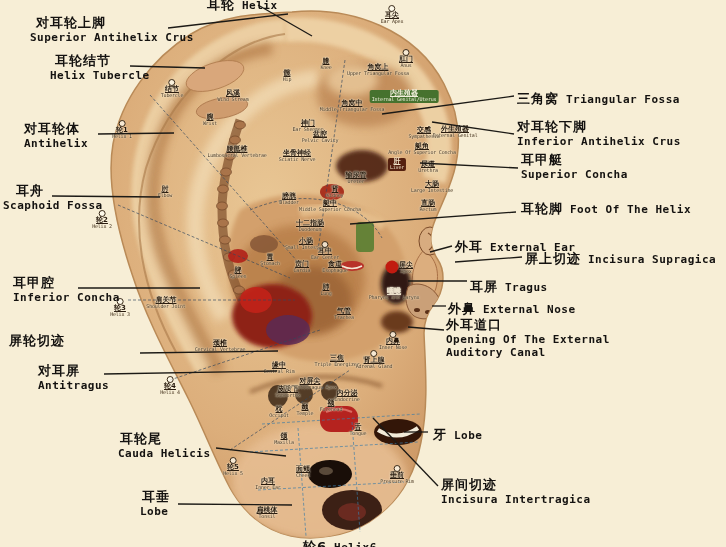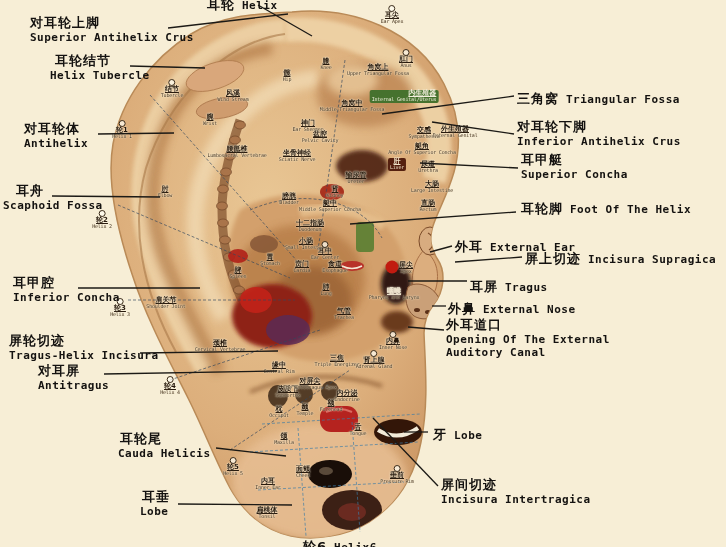--- a/index.html
+++ b/index.html
@@ -180,42 +180,41 @@
       <line x1="455" y1="262" x2="522" y2="257" class="callout-line"></line>
       <line x1="408" y1="281" x2="467" y2="281" class="callout-line"></line>
       <line x1="432" y1="306" x2="446" y2="306" class="callout-line"></line>
       <line x1="408" y1="327" x2="444" y2="330" class="callout-line"></line>
       <line x1="404" y1="432" x2="428" y2="432" class="callout-line"></line>
       <line x1="373" y1="418" x2="438" y2="486" class="callout-line"></line>
     </svg>
 
 <div class="callout inline" style="left: 207px; top: -6px;"><span class="zh">耳轮</span><span class="en">Helix</span></div>
     <div class="callout" style="left: 30px; top: 16px;">
-      <span class="zh" style="margin-left: 0;">对耳轮上脚</span>
+      <span class="zh" style="margin-left: 6px;">对耳轮上脚</span>
       <span class="en">Superior Antihelix Crus</span>
     </div>
     <div class="callout" style="left: 50px; top: 54px;">
       <span class="zh" style="margin-left: 5px;">耳轮结节</span>
       <span class="en">Helix Tubercle</span>
     </div>
     <div class="callout" style="left: 24px; top: 122px;">
       <span class="zh">对耳轮体</span>
       <span class="en">Antihelix</span>
     </div>
     <div class="callout" style="left: 3px; top: 184px;">
       <span class="zh" style="margin-left: 13px;">耳舟</span>
       <span class="en">Scaphoid Fossa</span>
     </div>
     <div class="callout" style="left: 13px; top: 276px;">
       <span class="zh">耳甲腔</span>
       <span class="en">Inferior Concha</span>
     </div>
     <div class="callout" style="left: 9px; top: 334px;">
       <span class="zh">屏轮切迹</span>
-      <span class="en">Tragus-Helix Incisura</span>
     </div>
     <div class="callout" style="left: 38px; top: 364px;">
       <span class="zh">对耳屏</span>
       <span class="en">Antitragus</span>
     </div>
     <div class="callout" style="left: 118px; top: 432px;">
       <span class="zh" style="margin-left: 2px;">耳轮尾</span>
       <span class="en">Cauda Helicis</span>
     </div>
     <div class="callout" style="left: 140px; top: 490px;">
@@ -284,21 +283,21 @@
       <span class="pen">Knee</span>
     </div>
     <div class="pt" style="left: 287px; top: 70px;">
       <span class="pzh">髋</span>
       <span class="pen">Hip</span>
     </div>
     <div class="pt" style="left: 378px; top: 64px;">
       <span class="pzh">角窝上</span>
       <span class="pen">Upper Triangular Fossa</span>
     </div>
-    <div class="pt chip" style="left: 404px; top: 90px; background: rgb(70, 114, 46); color: rgb(242, 239, 221); text-align: right;">
+    <div class="pt chip" style="left: 404px; top: 90px; background: rgb(70, 114, 46); color: rgb(242, 239, 221);">
       <span class="pzh">内生殖器</span>
       <span class="pen">Internal Genital/Uterus</span>
     </div>
     <div class="pt" style="left: 352px; top: 100px;">
       <span class="pzh">角窝中</span>
       <span class="pen">Middle Triangular Fossa</span>
     </div>
     <div class="pt" style="left: 308px; top: 120px;">
       <span class="pzh">神门</span>
       <span class="pen">Ear Shenmen</span>

